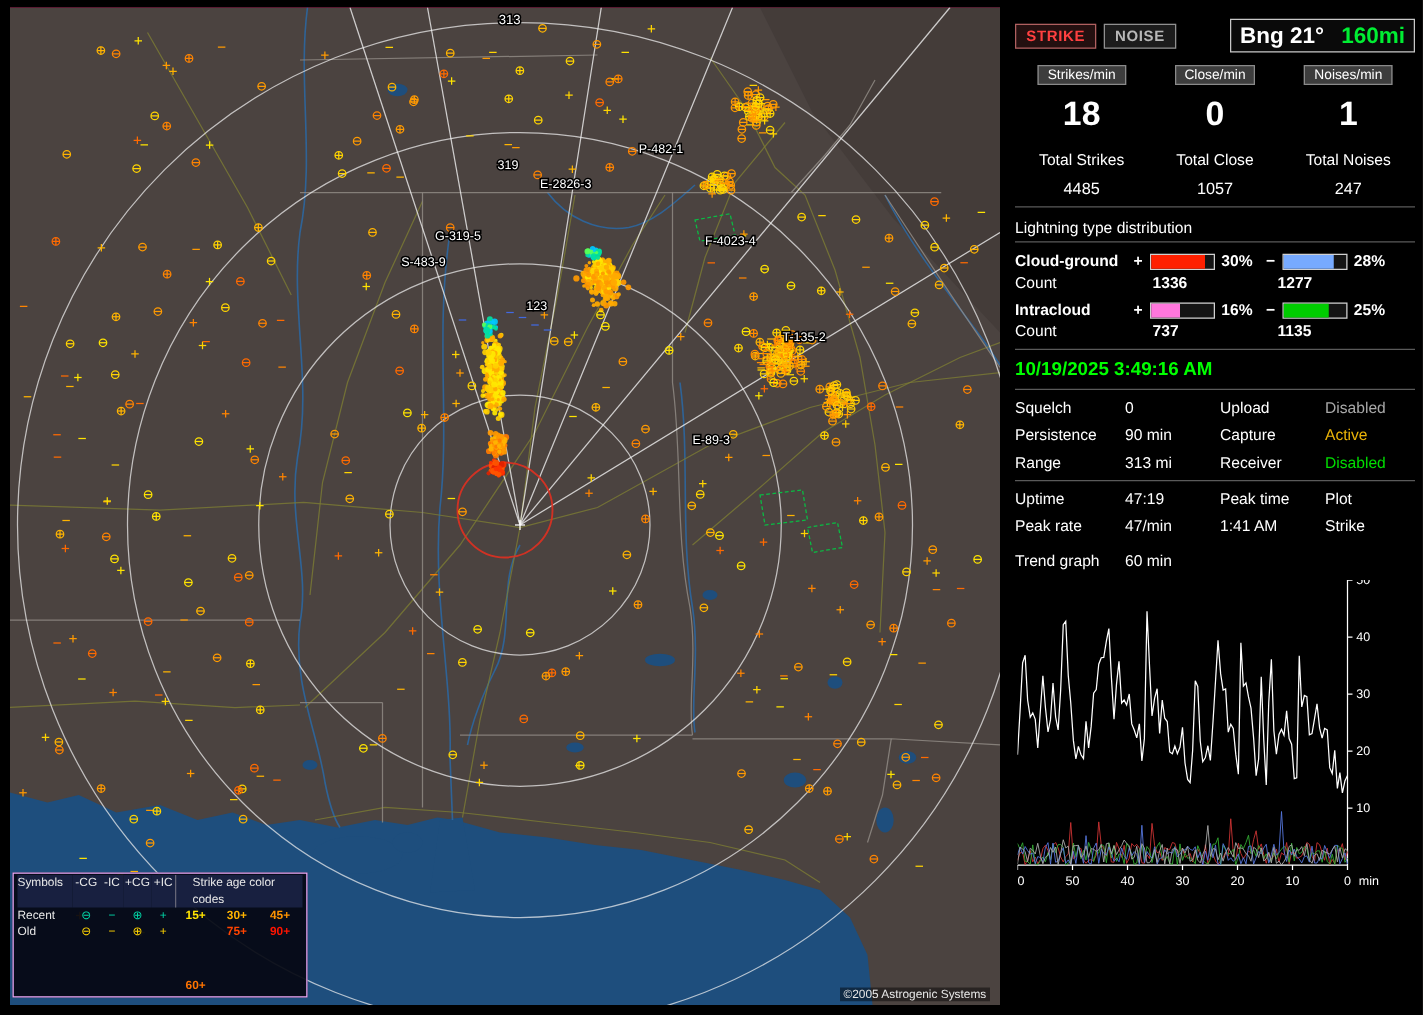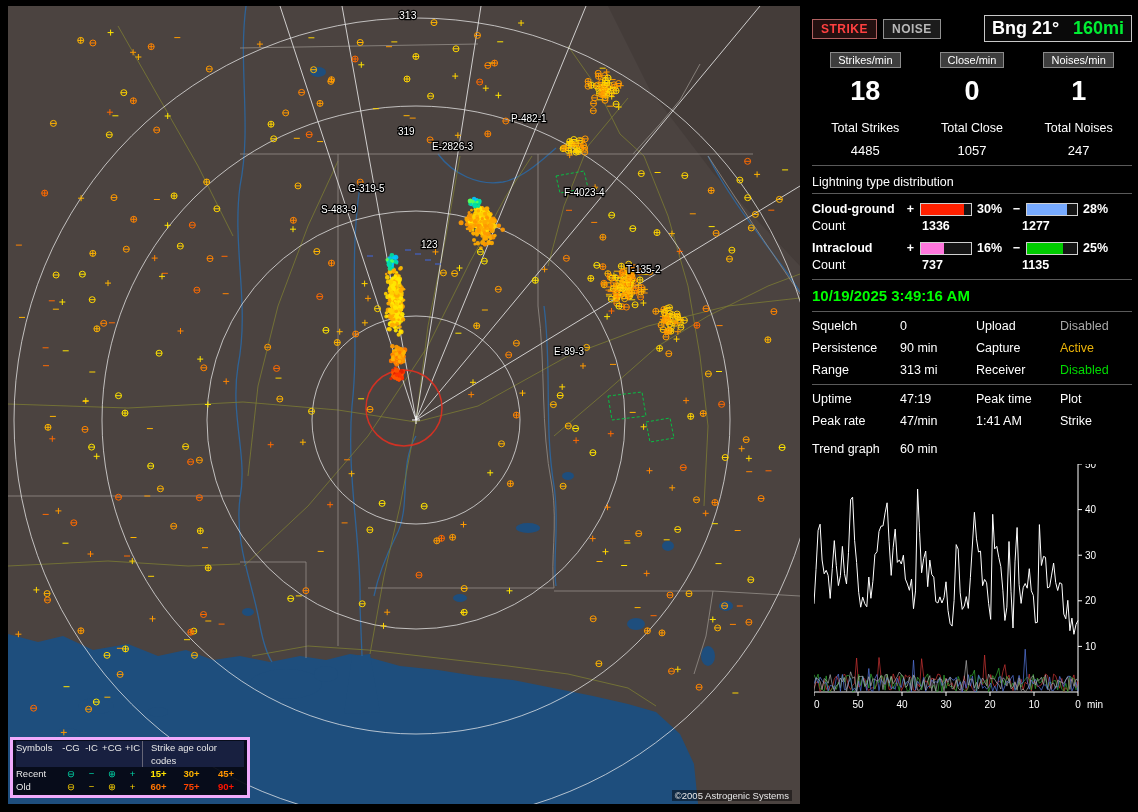--- a/index.html
+++ b/index.html
@@ -4,26 +4,26 @@
 <style>
   html,body{margin:0;padding:0;background:#000;}
   body{width:1138px;height:812px;position:relative;overflow:hidden;
        font-family:"Liberation Sans",sans-serif;color:#fff;}
   
   #map{position:absolute;left:8px;top:6px;width:792px;height:798px;background:#be185d;}
   #map-svg{position:absolute;left:0;top:0;width:792px;height:798px;display:block;}
   #copyright{position:absolute;right:8px;bottom:3px;font-size:9.5px;color:#e8e8e8;
              background:rgba(0,0,0,.45);padding:0 3px;}
   #legend{position:absolute;left:2px;bottom:6px;background:rgba(5,8,18,.93);
-          border:3px solid #f0abfc;padding:1px 3px 2px 3px;display:grid;
+          border:1px solid #f0abfc;padding:1px 3px 2px 3px;display:grid;
           grid-template-columns:44px 22px 19px 22px 19px 33px 33px 36px;
           font-size:9.5px;line-height:13px;color:#e8e8e8;}
   #legend .hd{background:#182040;}
   #legend .c{text-align:center;}
-  #legend .age-title{grid-column:6/9;border-left:1px solid #667;padding-left:8px;background:#182040;}
+  #legend .age-title{grid-column:6/9;border-left:1px solid #667;padding-left:13px;background:#182040;}
   #legend .agev{font-weight:bold;text-align:center;}
   
   #panel{position:absolute;left:812px;top:6px;width:320px;height:800px;background:#000;font-size:12.5px;}
   .hrdiv{border:0;border-top:1px solid #5a5a5a;margin:7px 0;}
   #topbar{display:flex;align-items:center;margin:9px 0 4px 0;}
   .mode-btn{display:inline-block;border:1px solid #909090;background:#1c1c1c;
             font-size:12px;font-weight:bold;padding:2px 8px;margin-right:6px;letter-spacing:.5px;}
   .mode-strike{color:#ff4040;border-color:#b06060;background:#241010;}
   .mode-noise{color:#b8b8b8;}
   #bngbox{margin-left:auto;width:132px;display:flex;justify-content:space-between;align-items:center;
@@ -2154,21 +2154,21 @@
       <span class="c" style="color: rgb(0, 216, 168);">+</span>
       <span class="agev" style="color: rgb(255, 228, 0);">15+</span>
       <span class="agev" style="color: rgb(255, 180, 0);">30+</span>
       <span class="agev" style="color: rgb(255, 148, 0);">45+</span>
 
       <span>Old</span>
       <span class="c" style="color: rgb(255, 212, 0);">⊖</span>
       <span class="c" style="color: rgb(255, 212, 0);">−</span>
       <span class="c" style="color: rgb(255, 212, 0);">⊕</span>
       <span class="c" style="color: rgb(255, 212, 0);">+</span>
-      <span class="agev" style="color: rgb(255, 116, 0);">60+</span>
+      <span class="agev" style="color: rgb(255, 116, 0); margin-top: 43px;">60+</span>
       <span class="agev" style="color: rgb(255, 68, 0);">75+</span>
       <span class="agev" style="color: rgb(255, 20, 0);">90+</span>
     </div>
 
     <div id="copyright">©2005 Astrogenic Systems</div>
   </div>
 
   <div id="panel">
 
     <div id="topbar">

